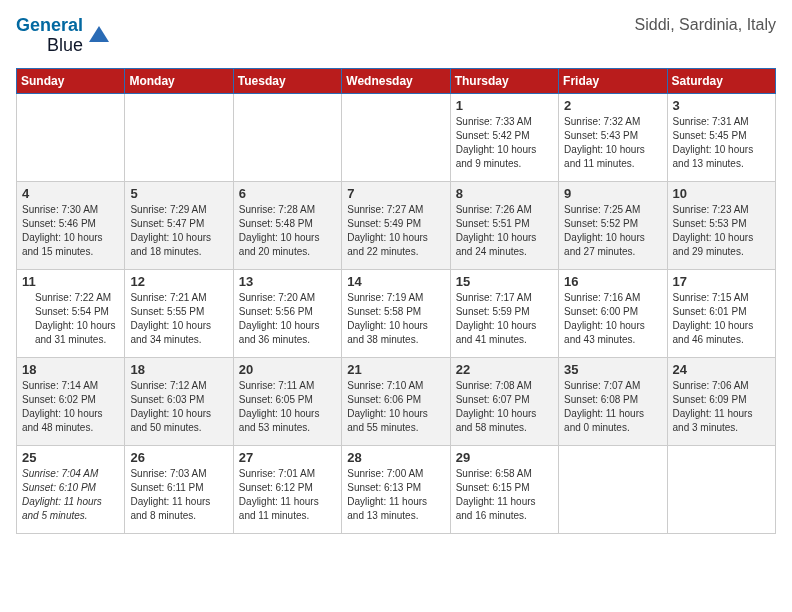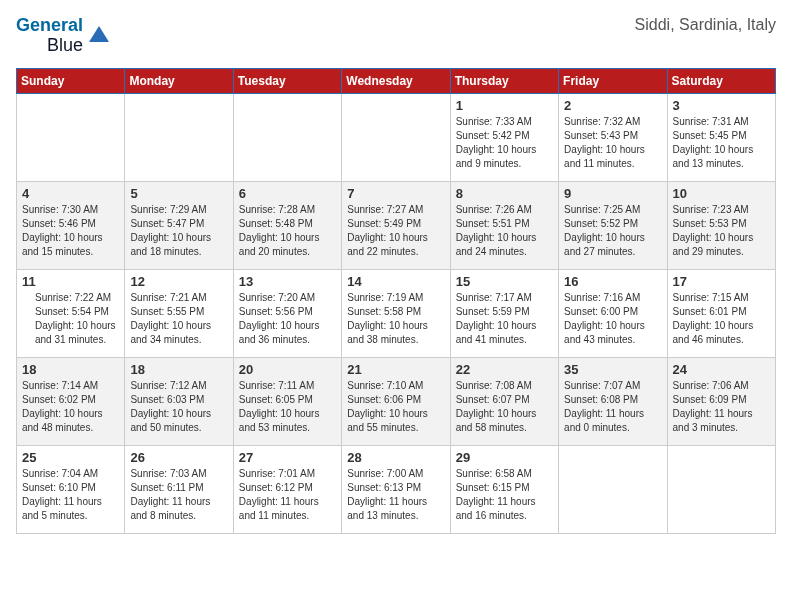--- a/index.html
+++ b/index.html
@@ -307,21 +307,21 @@
           <span class="day-number">24</span>
           <div class="day-info" style="white-space: pre-line;">Sunrise: 7:06 AM
 Sunset: 6:09 PM
 Daylight: 11 hours
 and 3 minutes.</div>
         </td>
       </tr>
       <tr>
         <td>
           <span class="day-number">25</span>
-          <div class="day-info" style="white-space: pre-line;">Sunrise: 7:04 AM
+          <div class="day-info" style="white-space: pre-line; font-style: italic;">Sunrise: 7:04 AM
 Sunset: 6:10 PM
 Daylight: 11 hours
 and 5 minutes.</div>
         </td>
         <td>
           <span class="day-number">26</span>
           <div class="day-info" style="white-space: pre-line;">Sunrise: 7:03 AM
 Sunset: 6:11 PM
 Daylight: 11 hours
 and 8 minutes.</div>

